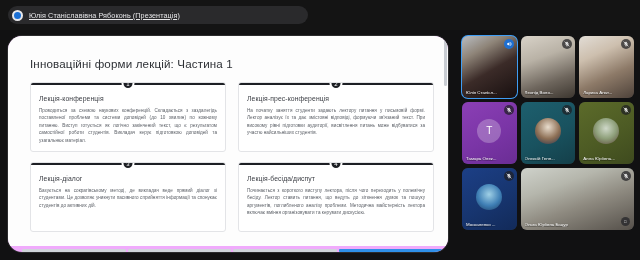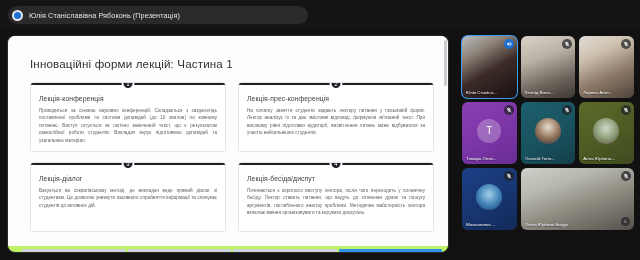--- a/index.html
+++ b/index.html
@@ -20,27 +20,27 @@
     position:absolute; left:8px; top:6px; height:18px;
     display:flex; align-items:center; gap:6px;
     background:#2a2a2c; border-radius:9px; padding:0 10px 0 4px;
     min-width:300px;
   }
   #presenter-pill .dot {
     width:11px; height:11px; border-radius:50%;
     background:#1a6fd4; border:2px solid #e8e8ea; flex:none;
   }
   #presenter-pill .nm {
-    font-size:7.2px; color:#e6e6e8; white-space:nowrap; letter-spacing:.1px;
+    font-size:7.2px; color:#e6e6e8; white-space:nowrap; letter-spacing:.1px;text-decoration:underline;
   }
 
   
   #stage {
     position:absolute; left:8px; top:36px; width:440px; height:216px;
-    background:#bef264; border-radius:7px; overflow:hidden;
+    background:#f0abfc; border-radius:14px; overflow:hidden;
     box-shadow:0 0 0 1px #2b2b2d;
   }
   #slide { position:absolute; left:0; top:0; width:448px; height:210px; background:#fdfdfd; }
   #slide-title {
     position:absolute; left:22px; top:21px;
     font-size:11.6px; color:#2e3136; letter-spacing:.15px; font-weight:400;
   }
 
   .grid {
     position:absolute; left:22px; top:46px; width:404px; height:150px;

